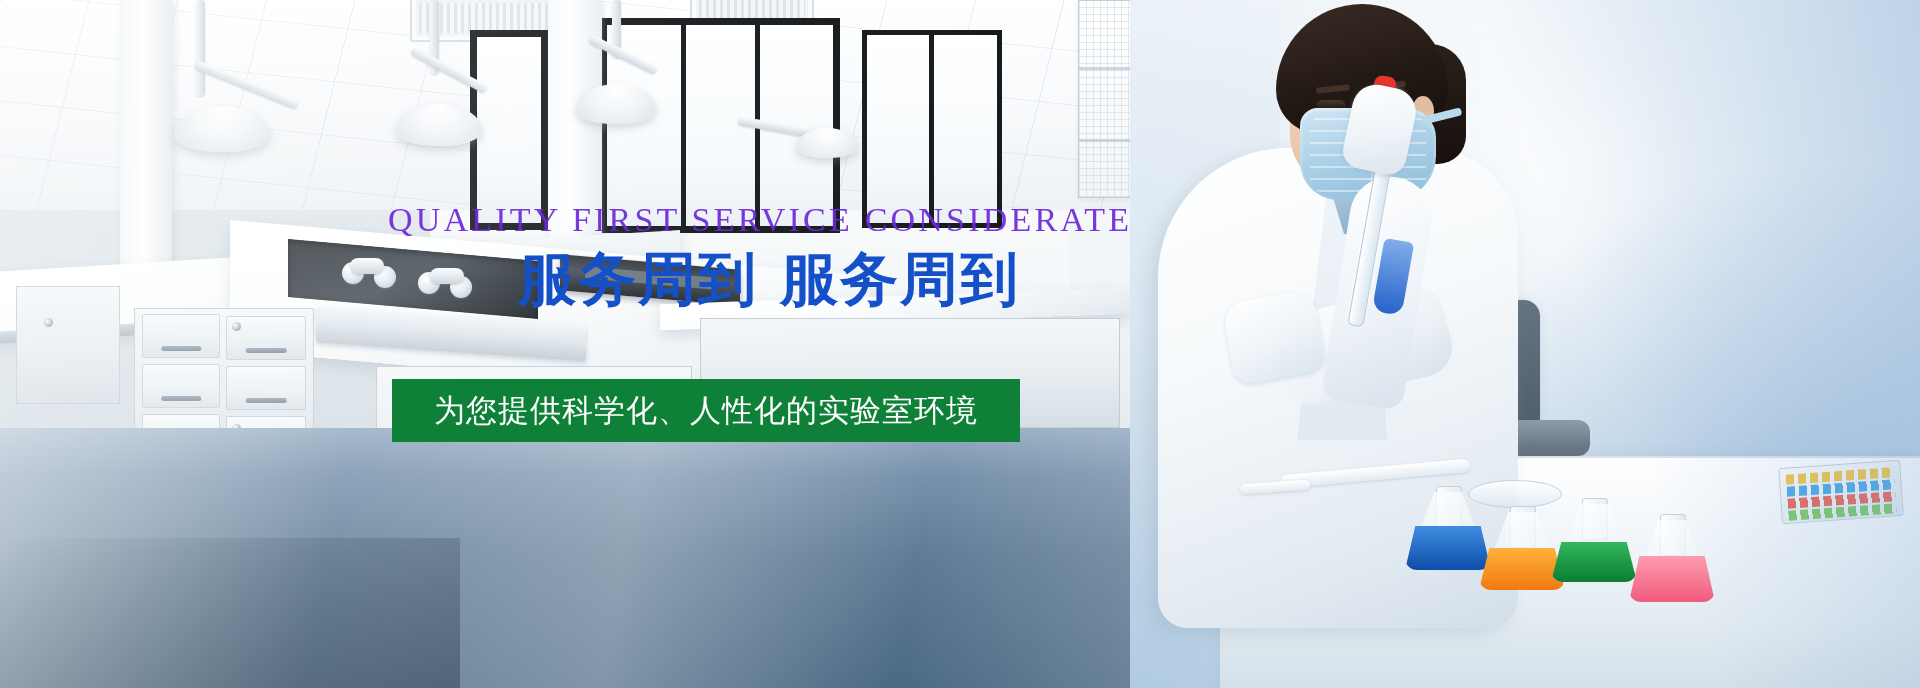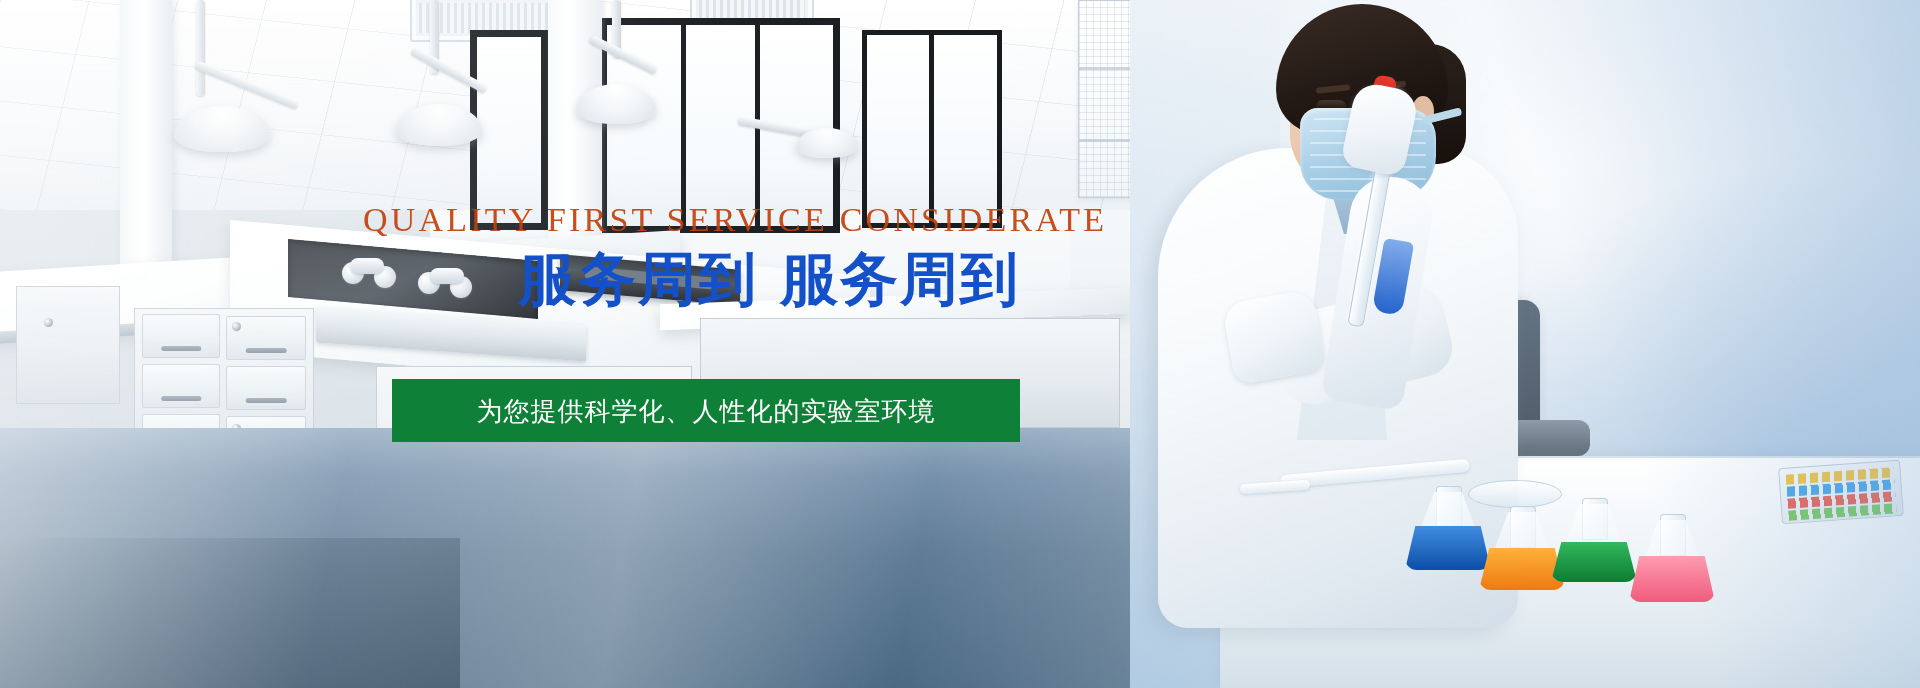--- a/index.html
+++ b/index.html
@@ -413,27 +413,27 @@
   }
 
   
   .copy {
     position: absolute;
     left: 0; top: 0; width: 1920px; height: 688px;
     pointer-events: none;
   }
   .eyebrow {
     position: absolute;
-    left: 363px; top: 203px;
+    left: 388px; top: 203px;
     width: 652px;
     font-family: "Liberation Serif", "DejaVu Serif", serif;
     font-size: 34px;
     line-height: 1;
     letter-spacing: 3.2px;
-    color: #c2410c;
+    color: #6d28d9;
     opacity: .92;
     white-space: nowrap;
     text-align: right;
   }
   .headline {
     position: absolute;
     left: 420px; top: 248px;
     width: 600px;
     text-align: right;
     font-family: "DejaVu Sans", "Liberation Sans", sans-serif;
@@ -450,21 +450,21 @@
     left: 392px; top: 379px;
     width: 628px; height: 63px;
     background: #0f8038;
     display: flex;
     align-items: center;
     justify-content: center;
     pointer-events: auto;
   }
   .subbar-text {
     font-family: "DejaVu Sans", "Liberation Sans", sans-serif;
-    font-size: 26px;
+    font-size: 31px;
     line-height: 1;
     letter-spacing: 1px;
     color: #ffffff;
     white-space: nowrap;
   }
 </style>
 </head>
 <body>
 
 <div id="banner">

